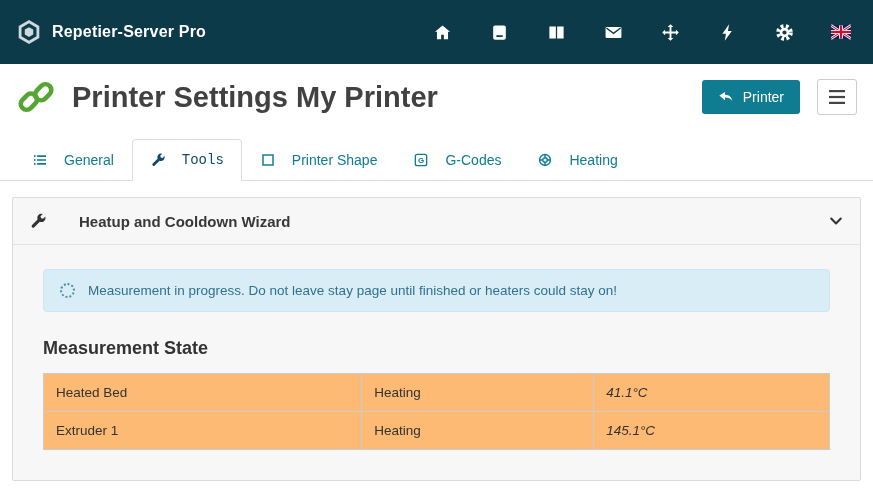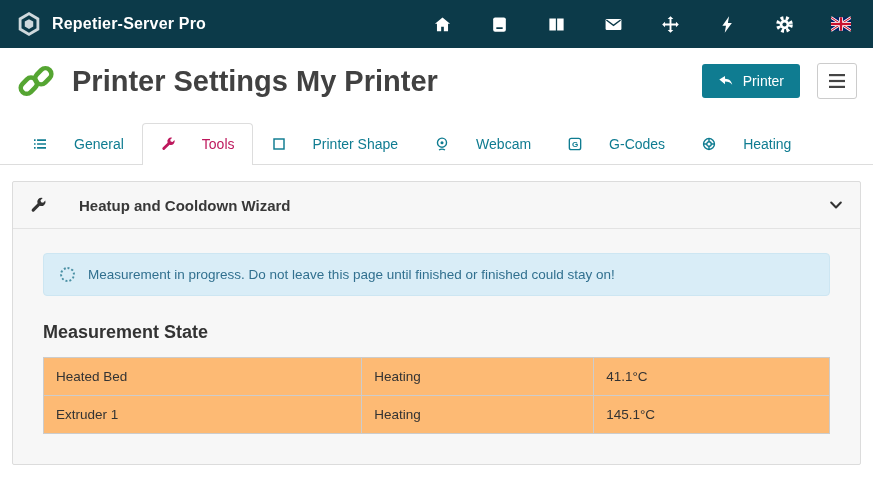--- a/index.html
+++ b/index.html
@@ -1,20 +1,20 @@
 <!DOCTYPE html>
 <html><head>
 <meta charset="utf-8">
 <style>
   * { box-sizing: border-box; margin: 0; padding: 0; }
   html,body { width: 873px; height: 500px; overflow: hidden; background: #fff;
     font-family: "Liberation Sans", sans-serif; color: #333; }
 
   
-  .navbar { height: 48px; background: #0c3a49; display: flex; align-items: center;
+  .navbar { height: 64px; background: #0c3a49; display: flex; align-items: center;
     padding: 0 16px; color: #fff; }
   .brand-logo { width: 26px; height: 26px; display: inline-flex; }
   .brand-title { font-size: 16px; font-weight: bold; margin-left: 10px; letter-spacing: .2px; }
   .nav-icons { margin-left: auto; display: flex; align-items: center; gap: 37px; padding-right: 6px; }
   .nav-ic { width: 20px; height: 20px; display: inline-flex; align-items: center; justify-content: center; cursor: pointer; }
   .nav-ic svg { width: 19px; height: 19px; }
   .flag svg { width: 27px; height: 18px; border-radius: 1px; }
 
   
   .page-header { display: flex; align-items: center; padding: 13px 16px 12px; background: #fff; }
@@ -25,26 +25,26 @@
     font-family: "Liberation Sans", sans-serif; font-size: 14px; color: #fff; padding: 9px 16px; cursor: pointer; text-align: center; }
   .btn svg { width: 16px; height: 16px; }
   .btn-printer { background: #0f7c91; }
   .btn-save { background: #43a047; }
   .btn-menu { width: 40px; height: 36px; background: #fff; border: 1px solid #ccc; border-radius: 3px;
     display: inline-flex; align-items: center; justify-content: center; cursor: pointer; }
   .btn-menu svg { width: 16px; height: 14px; }
 
   
   .tabs { display: flex; align-items: flex-end; border-bottom: 1px solid #ddd; padding: 10px 14px 0; }
-  .tab { display: inline-flex; align-items: center; gap: 26px; padding: 12px 17px; font-size: 14px;
+  .tab { display: inline-flex; align-items: center; gap: 16px; padding: 12px 17px; font-size: 14px;
     color: #0f7c91; cursor: pointer; border: 1px solid transparent; border-bottom: none;
     border-radius: 4px 4px 0 0; margin-bottom: 0; position: relative; }
   .tab svg { width: 16px; height: 16px; }
-  .tab.active { background: #fff; border-color: #ddd; color: #be185d;
-    box-shadow: 0 1px 0 #fff; }
+  .tab.active { background: #fff; border-color: #ddd; color: #0c4a6e;
+    box-shadow: 0 1px 0 #fff; font-family: Liberation Mono, monospace; }
   .tabs .tab.active { margin-bottom: -1px; padding-bottom: 13px; }
 
   
   .panel { margin: 16px 12px 0; background: #f7f7f7; border: 1px solid #dcdcdc; border-radius: 2px; }
   .panel-header { display: flex; align-items: center; gap: 32px; padding: 14px 16px;
     border-bottom: 1px solid #e3e3e3; cursor: pointer; }
   .panel-header svg.tool { width: 18px; height: 18px; }
   .panel-title { font-size: 15px; font-weight: bold; color: #383838; }
   .panel-chevron { margin-left: auto; width: 16px; height: 16px; display: inline-flex; }
   .panel-body { padding: 24px 30px 30px; }
@@ -57,21 +57,21 @@
   @keyframes spin { to { transform: rotate(360deg); } }
 
   .section-title { font-size: 18px; font-weight: bold; color: #333; margin: 26px 0 14px; }
 
   
   table.state-table { width: 100%; border-collapse: collapse; background: #fdba74;
     border: 1px solid #bdbdbd; font-size: 13.5px; }
   table.state-table td { border: 1px solid #ccc; padding: 11px 12px; color: #333; }
   td.col-device { width: 40.5%; }
   td.col-state  { width: 29.5%; }
-  td.col-temp   { width: 30%; }
+  td.col-temp   { width: 30%; font-style: italic; }
 </style>
 </head>
 <body>
 
 <nav class="navbar">
   <span class="brand-logo">
     <svg viewBox="0 0 24 24">
         <path d="M12 1l9.5 5.5v11L12 23l-9.5-5.5v-11z" fill="#cfd8dc"></path>
         <path d="M12 4l6.9 4v8L12 20l-6.9-4V8z" fill="#0c3a49"></path>
         <path d="M12 7.5l3.9 2.2v4.6L12 16.5l-3.9-2.2V9.7z" fill="#cfd8dc"></path>
@@ -173,28 +173,20 @@
     <span>Tools</span>
   </div>
   <div class="tab">
     <svg viewBox="0 0 24 24">
         <rect x="4.5" y="4.5" width="15" height="15" fill="none" stroke="currentColor" stroke-width="2.2"></rect>
       </svg>
     <span>Printer Shape</span>
   </div>
   <div class="tab">
     <svg viewBox="0 0 24 24">
-        <circle cx="12" cy="10" r="6.8" fill="none" stroke="currentColor" stroke-width="2.1"></circle>
-        <circle cx="12" cy="10" r="2.3" fill="currentColor"></circle>
-        <path d="M7.5 21c2.8-1.7 6.2-1.7 9 0" stroke="currentColor" stroke-width="2.1" fill="none"></path>
-      </svg>
-    <span>Webcam</span>
-  </div>
-  <div class="tab">
-    <svg viewBox="0 0 24 24">
         <rect x="3.5" y="3.5" width="17" height="17" rx="3" fill="none" stroke="currentColor" stroke-width="2"></rect>
         <text x="12" y="16.6" font-size="12" font-weight="bold" text-anchor="middle" fill="currentColor" font-family="Liberation Sans, sans-serif">G</text>
       </svg>
     <span>G-Codes</span>
   </div>
   <div class="tab">
     <svg viewBox="0 0 24 24">
         <circle cx="12" cy="12" r="8.2" fill="none" stroke="currentColor" stroke-width="2.1"></circle>
         <circle cx="12" cy="12" r="3.4" fill="none" stroke="currentColor" stroke-width="2.1"></circle>
         <path d="M12 3.8v4.8M12 15.4v4.8M3.8 12h4.8M15.4 12h4.8" stroke="currentColor" stroke-width="2.1"></path>
@@ -212,21 +204,21 @@
     <span class="panel-chevron">
       <svg viewBox="0 0 20 20">
           <path d="M4 7l6 6 6-6" stroke="#333" stroke-width="2.6" fill="none" stroke-linecap="round" stroke-linejoin="round"></path>
         </svg>
     </span>
   </div>
   <div class="panel-body">
 
     <div class="alert-info">
       <span class="spinner"></span>
-      <span>Measurement in progress. Do not leave this page until finished or finished could stay on!</span>
+      <span>Measurement in progress. Do not leave stay page until finished or heaters could stay on!</span>
     </div>
 
     <h2 class="section-title">Measurement State</h2>
 
     <table class="state-table">
       <tbody>
         <tr>
           <td class="col-device">Heated Bed</td>
           <td class="col-state">Heating</td>
           <td class="col-temp">41.1°C</td>

